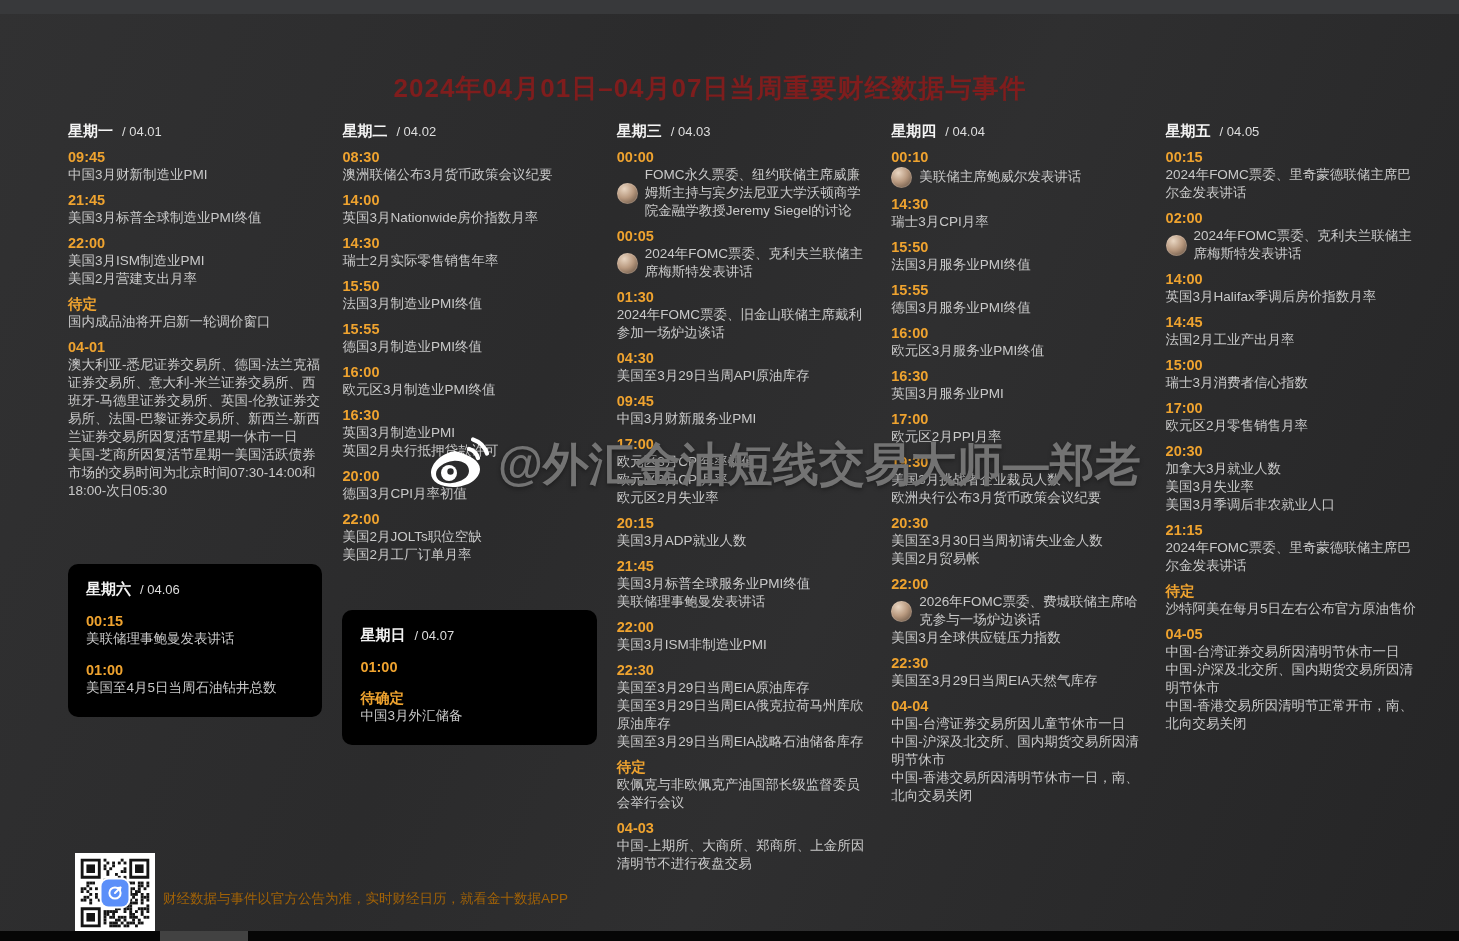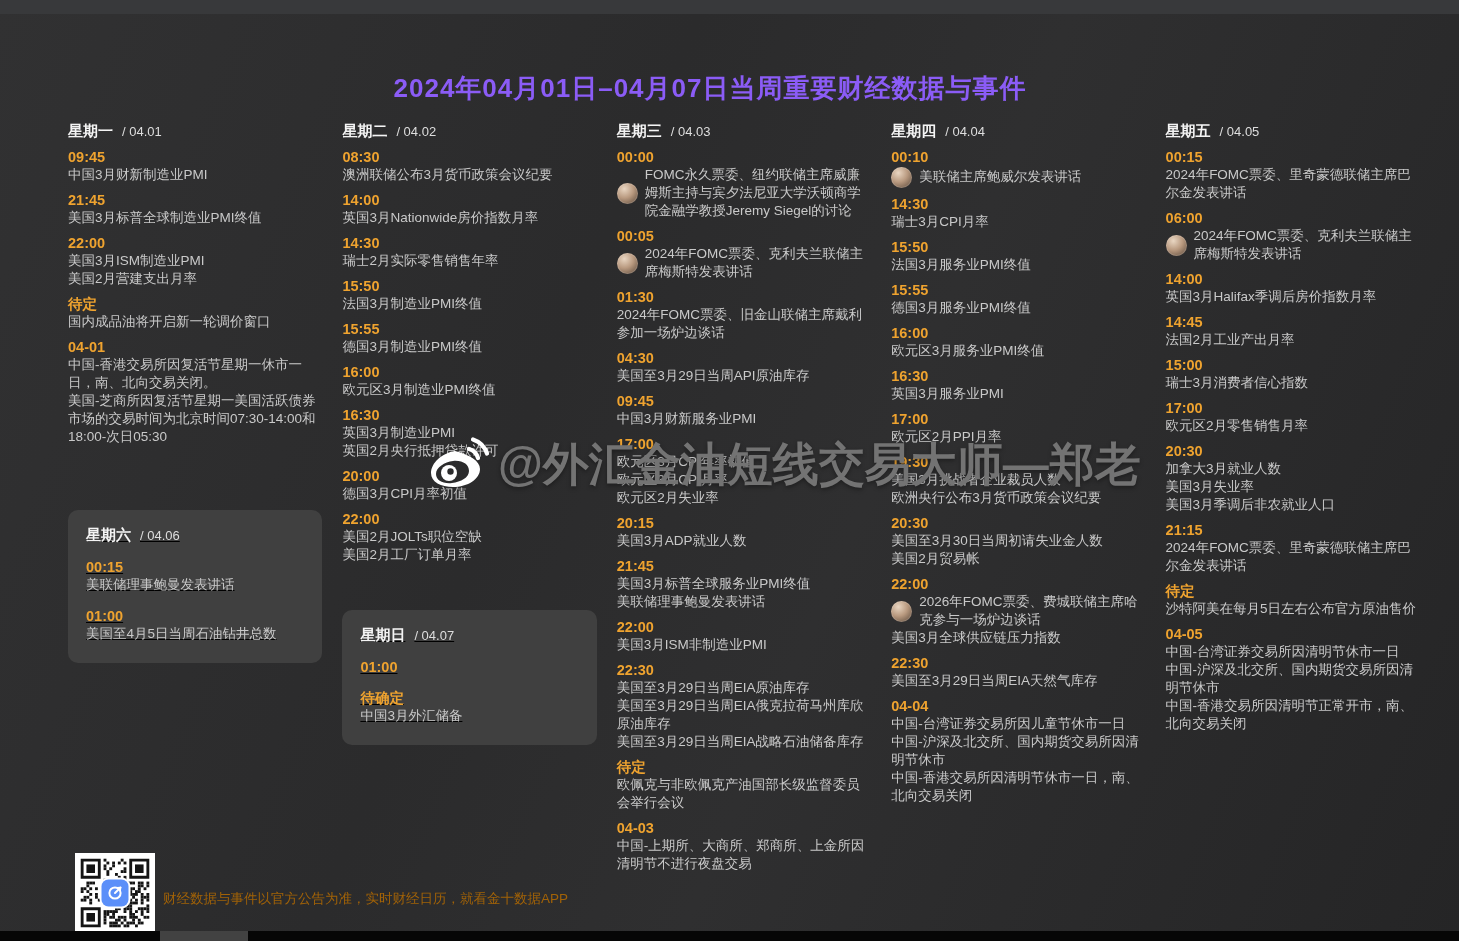--- a/index.html
+++ b/index.html
@@ -6,21 +6,21 @@
   body{
     position:relative;
     width:1459px;height:941px;
     overflow:hidden;
     font-family:"Liberation Sans","DejaVu Sans",sans-serif;
     background:linear-gradient(113deg,#313132 0%,#2b2b2c 38%,#2f2f30 58%,#252526 100%);
   }
   .top-strip{position:absolute;top:0;left:0;right:0;height:14px;background:#38393b;}
   .page-title{
     position:absolute;top:54px;left:0;width:1420px;
-    text-align:center;color:#8b5cf6;font-size:26px;font-weight:bold;letter-spacing:1px;
+    text-align:center;color:#7f1d1d;font-size:26px;font-weight:bold;letter-spacing:1px;
   }
   .week-grid{
     position:absolute;left:68px;top:122px;width:1352px;
     display:grid;grid-template-columns:repeat(5,1fr);column-gap:20px;
   }
   .col{min-width:0;}
   .day-card{margin-bottom:4px;}
   .day-header{margin-bottom:5px;}
   .day-name{color:#f4f4f4;font-size:15px;font-weight:bold;}
   .day-date{color:#dedede;font-size:13px;margin-left:9px;text-align:center;}
@@ -28,22 +28,22 @@
   .item{color:#c9c9c9;font-size:13.5px;line-height:18px;}
   .item.with-avatar{display:flex;align-items:center;}
   .avatar{
     flex:0 0 21px;width:21px;height:21px;border-radius:50%;
     margin:1px 7px 0 0;
     background:radial-gradient(circle at 35% 28%,#e9d6c2 0%,#b99a80 45%,#6f5a49 85%,#4c3d32 100%);
     box-shadow:0 0 0 1px rgba(255,255,255,.15) inset;
   }
   .item-text{flex:1;min-width:0;}
   .boxed{
-    background:#404040;border-radius:10px;
-    padding:16px 18px 20px;margin-top:46px;text-decoration:underline;
+    background:#000000;border-radius:10px;
+    padding:16px 18px 20px;margin-top:46px;
   }
   .col:nth-child(1) .boxed{margin-top:64px;}
   .boxed .time{margin-top:13px;}
   .watermark{
     position:absolute;left:428px;top:434px;z-index:6;
     display:flex;align-items:center;gap:8px;
     color:#737373;pointer-events:none;
   }
   .watermark-text{
     font-size:46px;font-weight:bold;white-space:nowrap;
@@ -74,21 +74,21 @@
         <div class="time">09:45</div>
         <div class="item">中国3月财新制造业PMI</div>
         <div class="time">21:45</div>
         <div class="item">美国3月标普全球制造业PMI终值</div>
         <div class="time">22:00</div>
         <div class="item">美国3月ISM制造业PMI</div>
         <div class="item">美国2月营建支出月率</div>
         <div class="time">待定</div>
         <div class="item">国内成品油将开启新一轮调价窗口</div>
         <div class="time">04-01</div>
-        <div class="item">中国-香港交易所因复活节星期一休市一日，南、北向交易关闭。</div>
+        <div class="item">澳大利亚-悉尼证券交易所、德国-法兰克福证券交易所、意大利-米兰证券交易所、西班牙-马德里证券交易所、英国-伦敦证券交易所、法国-巴黎证券交易所、新西兰-新西兰证券交易所因复活节星期一休市一日</div>
         <div class="item">美国-芝商所因复活节星期一美国活跃债券市场的交易时间为北京时间07:30-14:00和18:00-次日05:30</div>
       </section>
       <section class="day-card boxed">
         <div class="day-header"><span class="day-name">星期六</span><span class="day-date">/ 04.06</span></div>
         <div class="time">00:15</div>
         <div class="item">美联储理事鲍曼发表讲话</div>
         <div class="time">01:00</div>
         <div class="item">美国至4月5日当周石油钻井总数</div>
       </section>
     </div>
@@ -201,21 +201,21 @@
         <div class="item">中国-台湾证券交易所因儿童节休市一日</div>
         <div class="item">中国-沪深及北交所、国内期货交易所因清明节休市</div>
         <div class="item">中国-香港交易所因清明节休市一日，南、北向交易关闭</div>
       </section>
     </div>
     <div class="col">
       <section class="day-card">
         <div class="day-header"><span class="day-name">星期五</span><span class="day-date">/ 04.05</span></div>
         <div class="time">00:15</div>
         <div class="item">2024年FOMC票委、里奇蒙德联储主席巴尔金发表讲话</div>
-        <div class="time">06:00</div>
+        <div class="time">02:00</div>
         <div class="item with-avatar">
           <span class="avatar"></span>
           <div class="item-text">2024年FOMC票委、克利夫兰联储主席梅斯特发表讲话</div>
         </div>
         <div class="time">14:00</div>
         <div class="item">英国3月Halifax季调后房价指数月率</div>
         <div class="time">14:45</div>
         <div class="item">法国2月工业产出月率</div>
         <div class="time">15:00</div>
         <div class="item">瑞士3月消费者信心指数</div>

